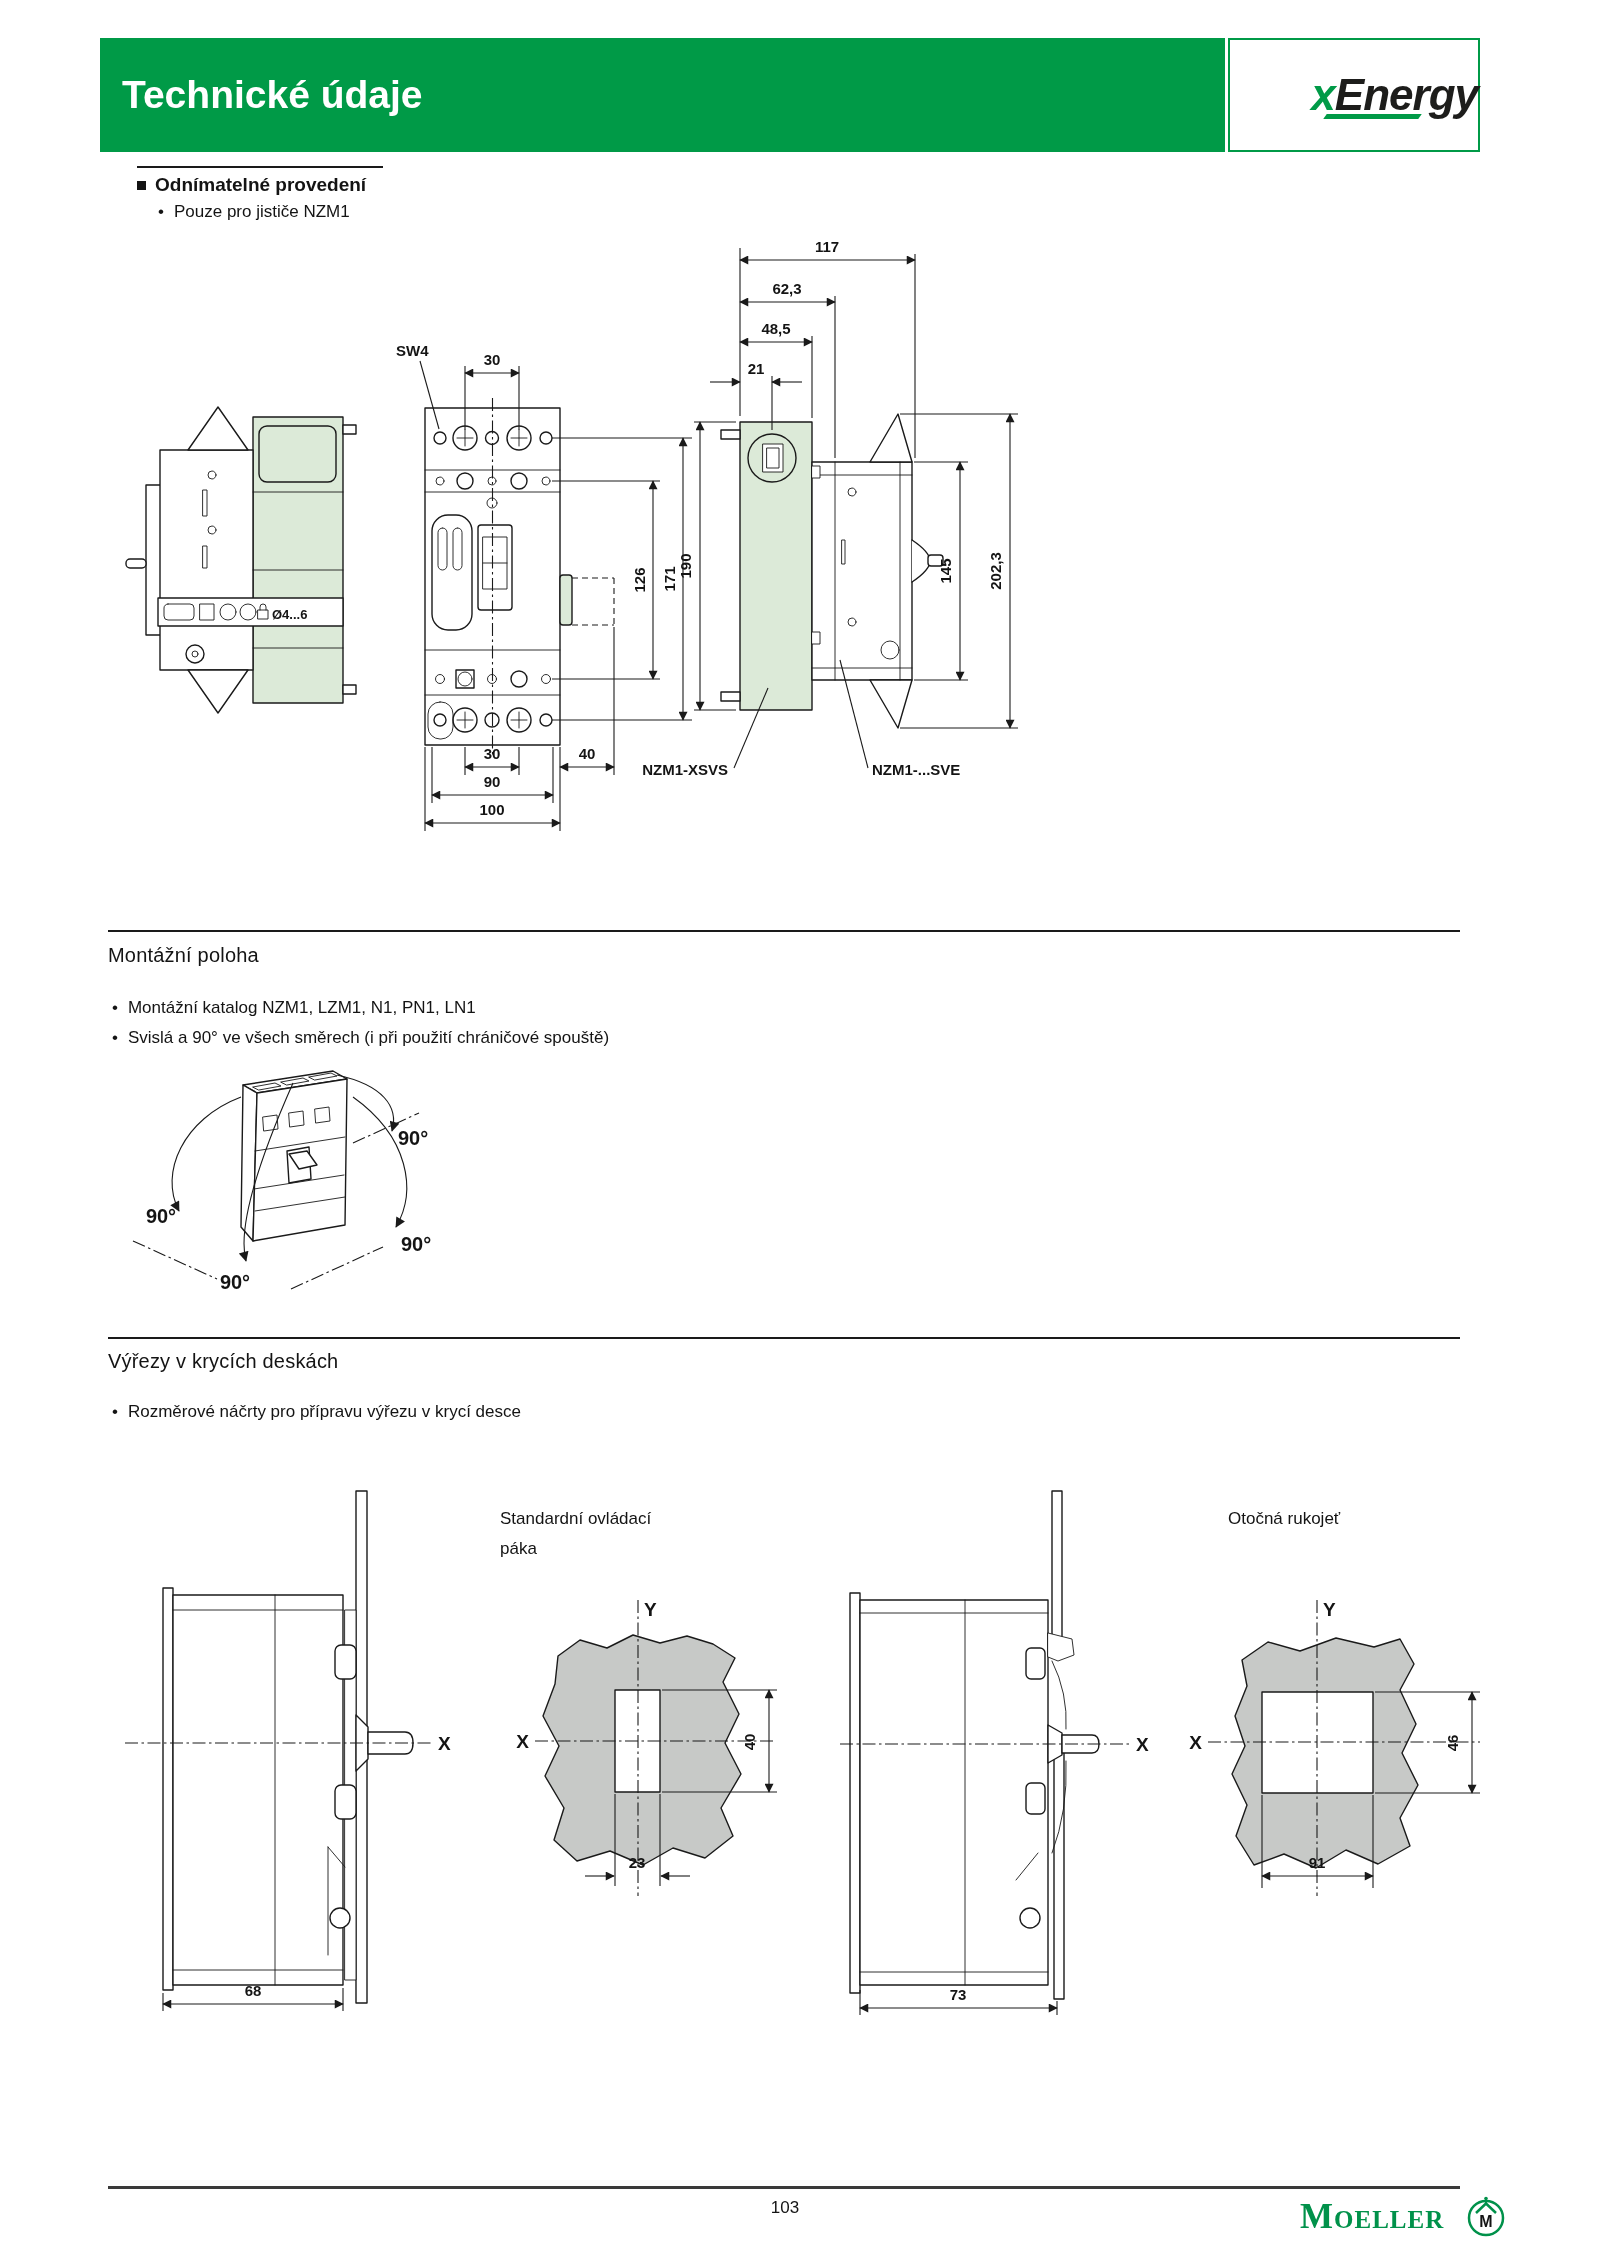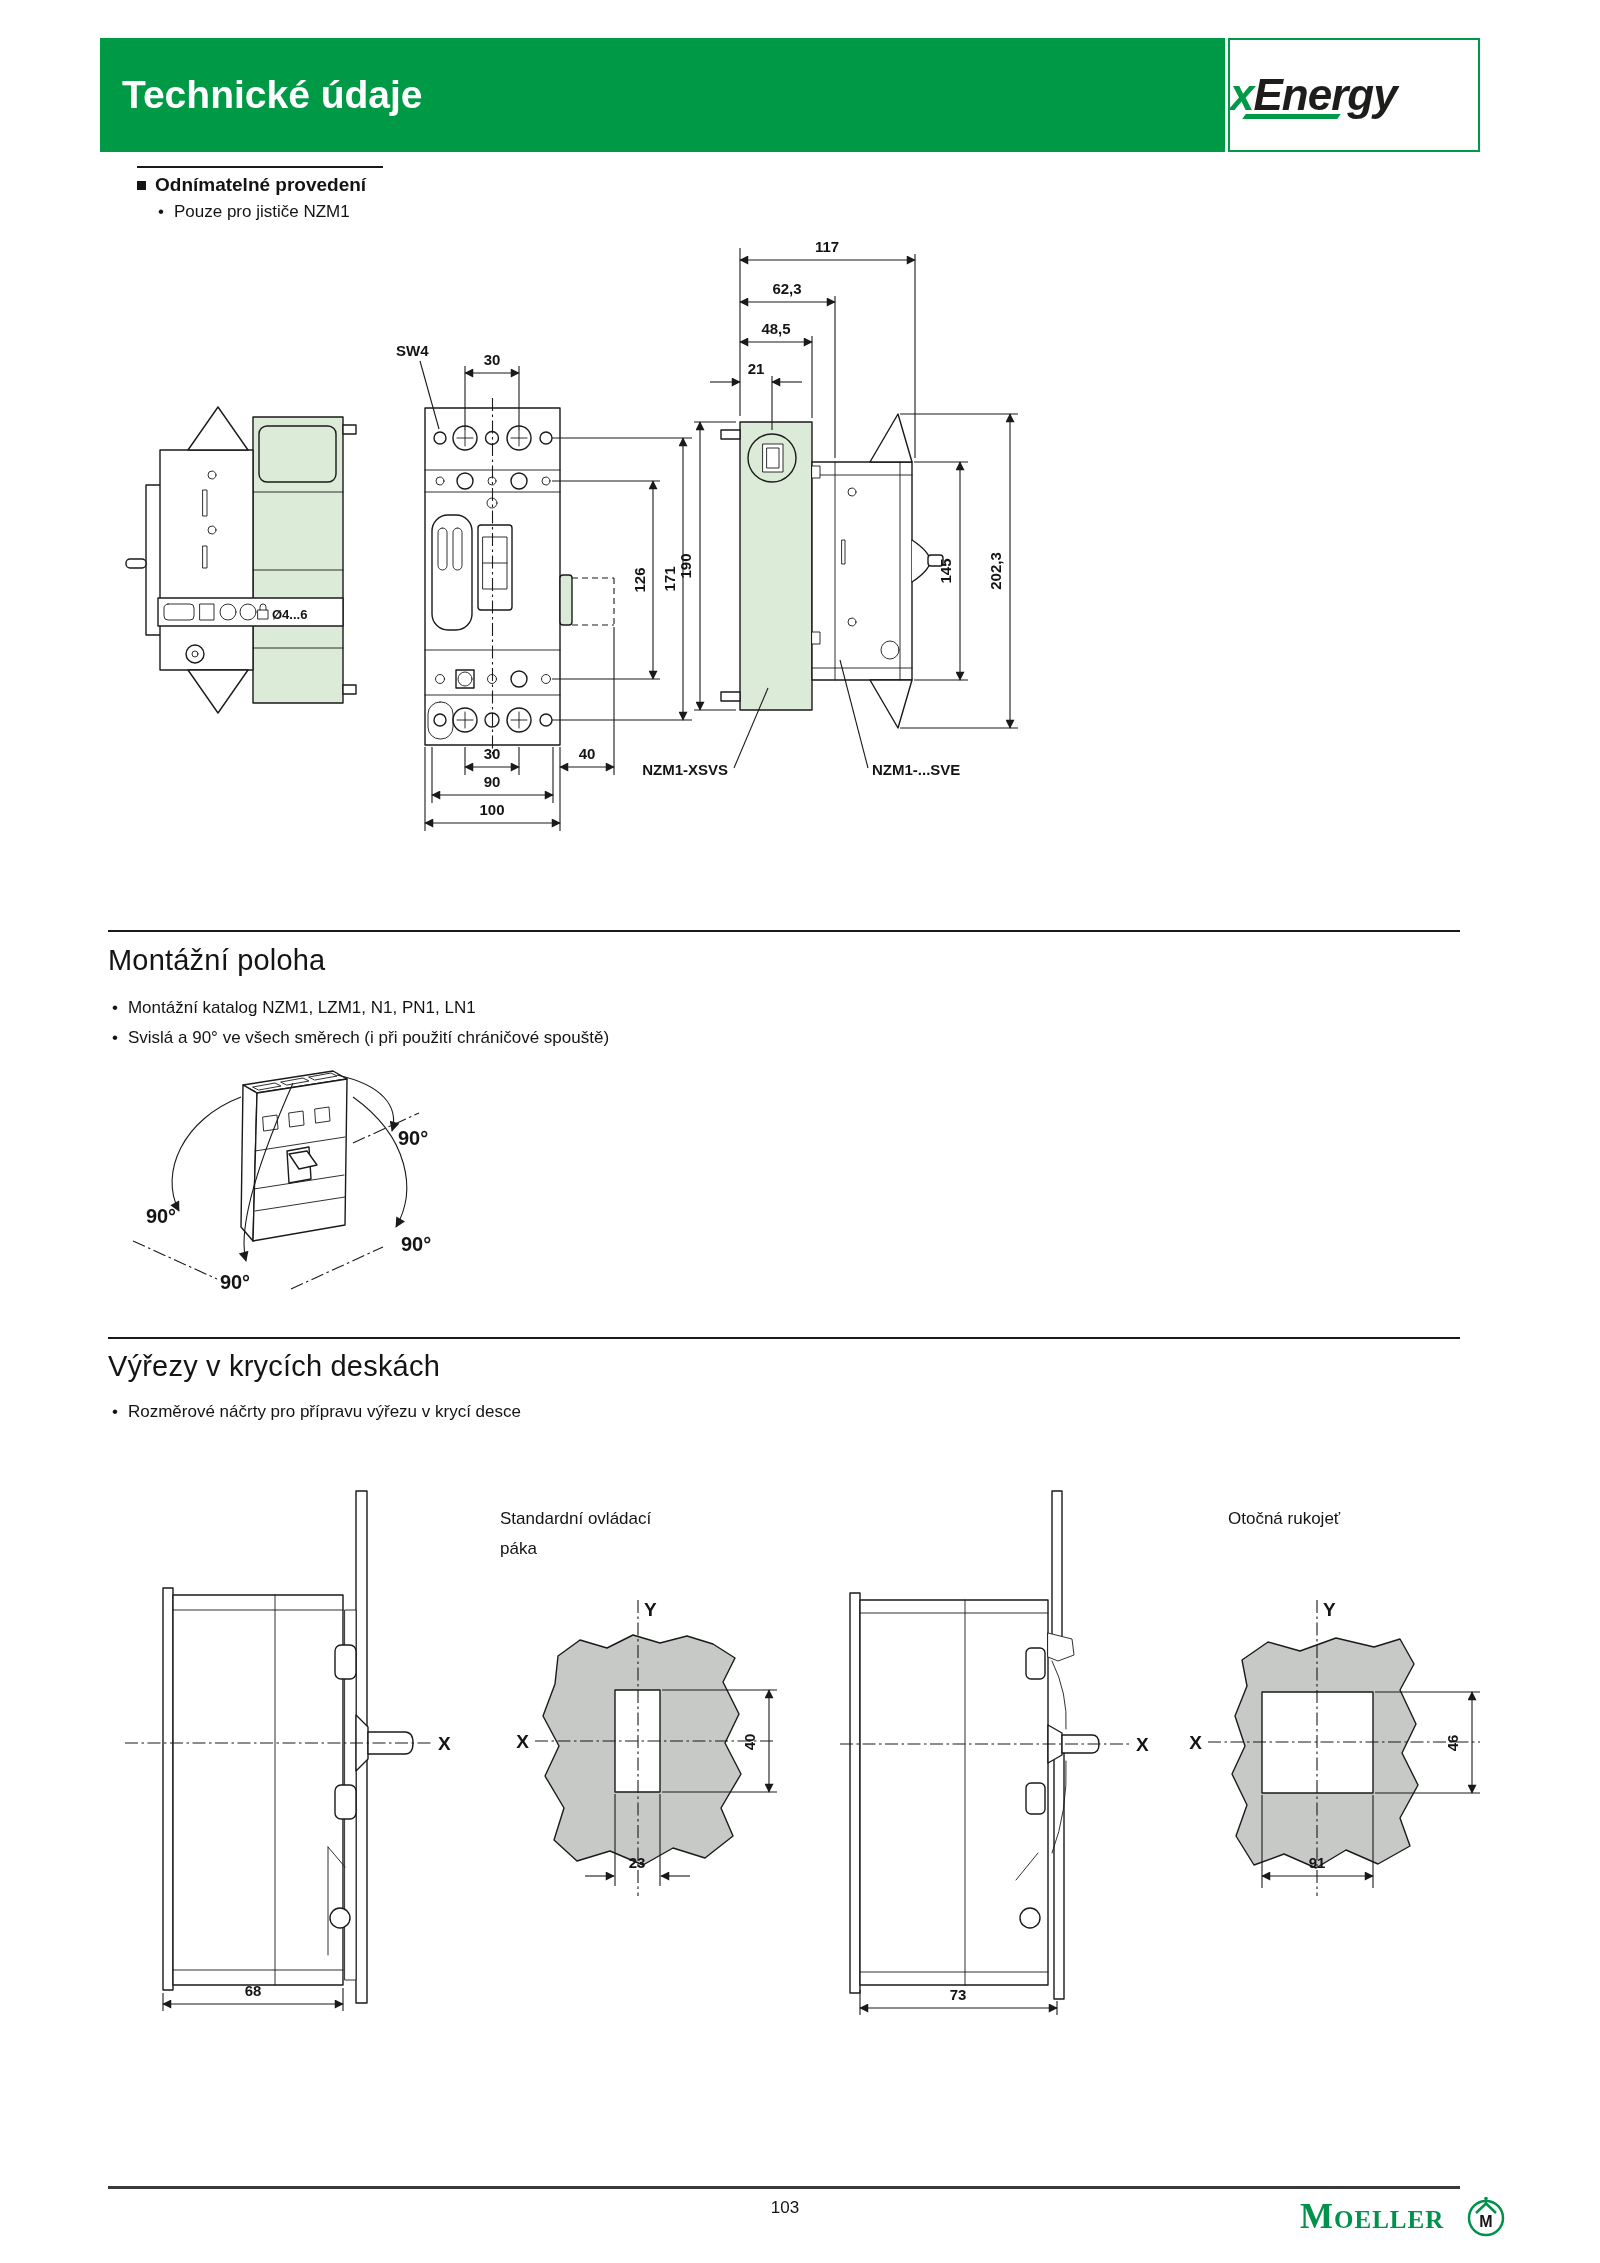--- a/index.html
+++ b/index.html
@@ -3,31 +3,31 @@
 <meta charset="utf-8">
 <style>
   html,body{margin:0;padding:0;background:#ffffff;}
   .page{position:relative;width:1600px;height:2263px;background:#fff;overflow:hidden;
         font-family:"Liberation Sans",sans-serif;color:#141414;padding-left:15px;}
   .abs{position:absolute;}
   
   .header-bar{left:100px;top:38px;width:1125px;height:114px;background:#009A47;display:flex;align-items:center;}
   .header-title{color:#fff;font-size:39px;font-weight:700;padding-left:22px;letter-spacing:0;}
   .logo-box{left:1228px;top:38px;width:248px;height:110px;background:#fff;border:2px solid #009A47;
-            display:flex;align-items:center;justify-content:flex-start;}
+            display:flex;align-items:center;justify-content:flex-end;}
   .xe{font-style:italic;font-weight:700;font-size:44px;letter-spacing:-1px;position:relative;line-height:1;}
   .xe .x{color:#009A47;}
   .xe .rest{color:#1d1d1b;}
   .xe-underline{position:absolute;left:14px;right:58px;bottom:-2px;height:5px;background:#009A47;transform:skewX(-35deg);}
   
   .rule{background:#1a1a1a;height:2px;}
   .rule-thick{background:#3a3a3a;height:3px;}
   .sec1-title{font-size:19px;font-weight:700;display:flex;align-items:center;}
   .sq{width:9px;height:9px;background:#141414;display:inline-block;margin-right:9px;}
-  .h2{font-size:29px;font-weight:400;letter-spacing:0.2px;}
+  .h2{font-size:20px;font-weight:400;letter-spacing:0.2px;}
   .bullet{font-size:17px;display:flex;}
   .bullet::before{content:"\2022";margin-right:10px;font-size:17px;}
   .caption{font-size:17px;line-height:1.75;}
   
   .pagenum{font-size:17px;text-align:center;}
   .moeller{display:flex;align-items:center;gap:19px;}
   .moeller-text{font-family:"Liberation Serif",serif;font-variant:small-caps;font-weight:700;
                 font-size:35px;color:#00914A;letter-spacing:1px;line-height:46px;}
   
   svg{overflow:visible;}

